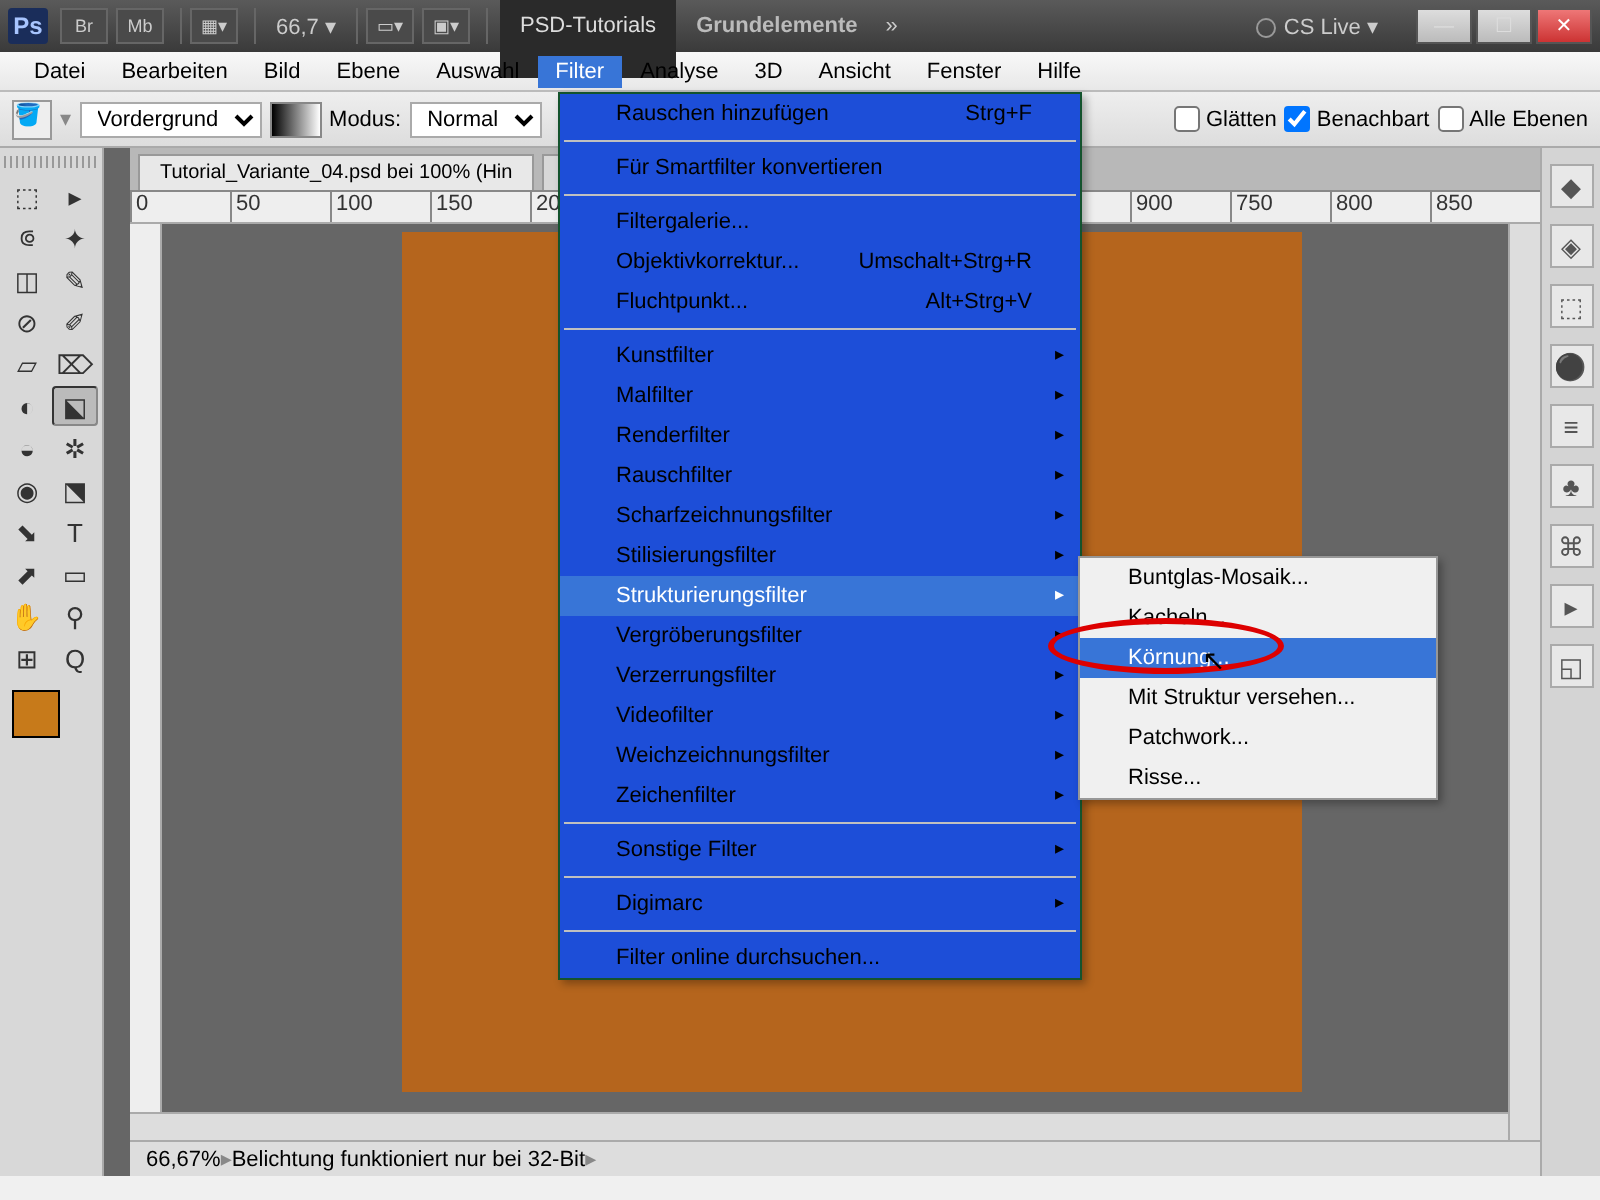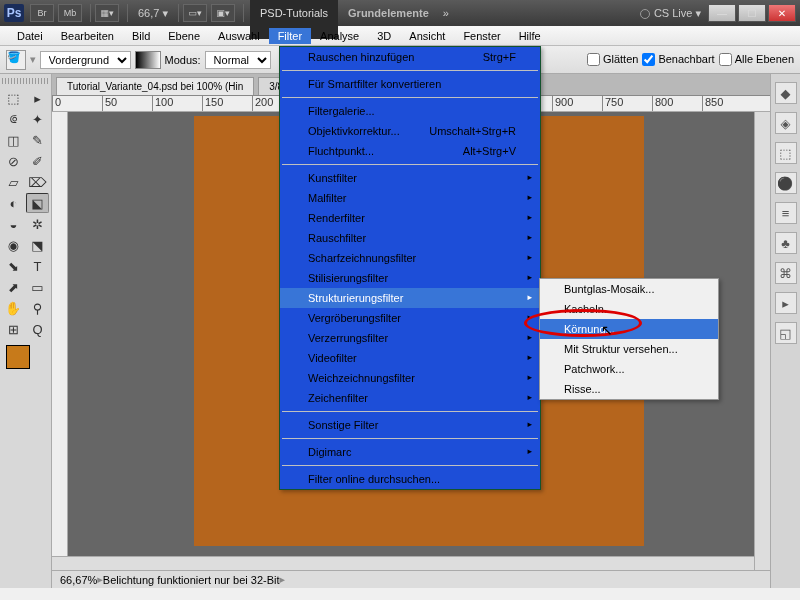--- a/index.html
+++ b/index.html
@@ -6,47 +6,47 @@
 body { background: #f0f0f0; width: 800px; height: 600px; overflow: hidden; position: relative; }
 
 .titlebar { height: 26px; background: linear-gradient(#5a5a5a, #3a3a3a); display: flex; align-items: center; padding: 0 4px; color: #ddd; }
 .titlebar .ps-icon { width: 20px; height: 18px; background: #1a2d5a; color: #a8c5ff; display: flex; align-items: center; justify-content: center; font-weight: bold; font-size: 12px; border-radius: 2px; margin-right: 6px; }
 .titlebar .tb-btn { width: 24px; height: 18px; background: #4a4a4a; border: 1px solid #666; margin-right: 4px; display: flex; align-items: center; justify-content: center; font-size: 9px; color: #ccc; }
 .titlebar .sep { width: 1px; height: 18px; background: #666; margin: 0 4px; }
 .titlebar .zoom { color: #ccc; margin: 0 6px; }
 .titlebar .tab-dark { background: #2a2a2a; padding: 20px 10px; margin: 0 2px; color: #ddd; }
 .titlebar .tab-light { padding: 3px 8px; color: #bbb; font-weight: bold; }
 .titlebar .spacer { flex: 1; }
-.titlebar .cslive { color: #ccc; margin-right: 5px; }
+.titlebar .cslive { color: #ccc; margin-right: 17px; }
 .titlebar .cslive .circle { display: inline-block; width: 10px; height: 10px; border: 1px solid #999; border-radius: 50%; margin-right: 4px; vertical-align: middle; }
 .winbtns { display: flex; }
 .winbtns div { width: 28px; height: 18px; border: 1px solid #555; background: linear-gradient(#ddd,#bbb); margin-left: 2px; display: flex; align-items: center; justify-content: center; font-size: 10px; }
 .winbtns .close { background: linear-gradient(#e77,#c33); color: white; }
 
 .menubar { height: 20px; background: linear-gradient(#f8f8f8,#e8e8e8); display: flex; align-items: center; padding: 0 8px; border-bottom: 1px solid #bbb; }
 .menubar .mitem { padding: 2px 9px; cursor: default; }
 .menubar .mitem.open { background: #3875d7; color: white; }
 
 .optbar { height: 28px; background: linear-gradient(#eee,#ddd); display: flex; align-items: center; padding: 0 6px; border-bottom: 1px solid #aaa; gap: 4px; }
 .optbar .icon { width: 20px; height: 20px; border: 1px solid #999; background: #eee; }
 .optbar select, .optbar .field { font-size: 11px; padding: 1px 4px; border: 1px solid #aaa; background: white; }
 .optbar .swatch { width: 26px; height: 18px; border: 1px solid #888; background: linear-gradient(to right, black, white); }
-.optbar label { display: flex; gap: 3px; }
+.optbar label { display: flex; align-items: center; gap: 3px; }
 
 .main { display: flex; height: 514px; }
 .toolpanel { width: 52px; background: #d8d8d8; border-right: 1px solid #aaa; padding: 4px 2px; }
 .toolpanel .grip { height: 6px; background: repeating-linear-gradient(90deg,#999,#999 1px,transparent 1px,transparent 3px); margin-bottom: 4px; }
 .toolgrid { display: grid; grid-template-columns: 1fr 1fr; gap: 1px; }
 .tool { width: 23px; height: 20px; display: flex; align-items: center; justify-content: center; font-size: 13px; color: #333; cursor: default; border-radius: 2px; }
 .tool.active { background: #bbb; border: 1px inset #888; }
 .swatches { margin-top: 6px; position: relative; width: 40px; height: 40px; margin-left: 4px; }
 .swatches .fg { position: absolute; width: 24px; height: 24px; background: #c77a1a; border: 1px solid #000; top: 0; left: 0; }
 .swatches .bg { position: absolute; width: 24px; height: 24px; background: #fff; border: 1px solid #000; top: 10px; left: 10px; z-index: -1; }
 
-.docarea { flex: 1; background: #666; position: relative; display: flex; flex-direction: column; }
+.docarea { flex: 1; background: #666; position: relative; display: flex; flex-direction: column; padding-left: 13px; }
 .doctabs { height: 22px; background: #b8b8b8; display: flex; align-items: flex-end; border-bottom: 1px solid #888; }
 .doctab { padding: 3px 10px; background: #d8d8d8; border: 1px solid #999; border-bottom: none; margin-left: 4px; font-size: 10px; }
 .doctab.active { background: #e8e8e8; }
 .ruler-h { height: 16px; background: #eee; border-bottom: 1px solid #aaa; display: flex; font-size: 8px; color: #333; }
 .ruler-h .tick { width: 50px; border-left: 1px solid #888; padding-left: 2px; }
 .canvas-wrap { flex: 1; display: flex; }
 .ruler-v { width: 16px; background: #eee; border-right: 1px solid #aaa; }
 .canvas { flex: 1; background: #666; display: flex; align-items: flex-start; justify-content: center; padding-top: 0px; overflow: hidden; }
 .artboard { width: 450px; height: 430px; background: #b5651d; margin-top: 4px; }
 .statusbar { height: 18px; background: #ddd; border-top: 1px solid #aaa; display: flex; align-items: center; padding: 0 8px; font-size: 10px; }

